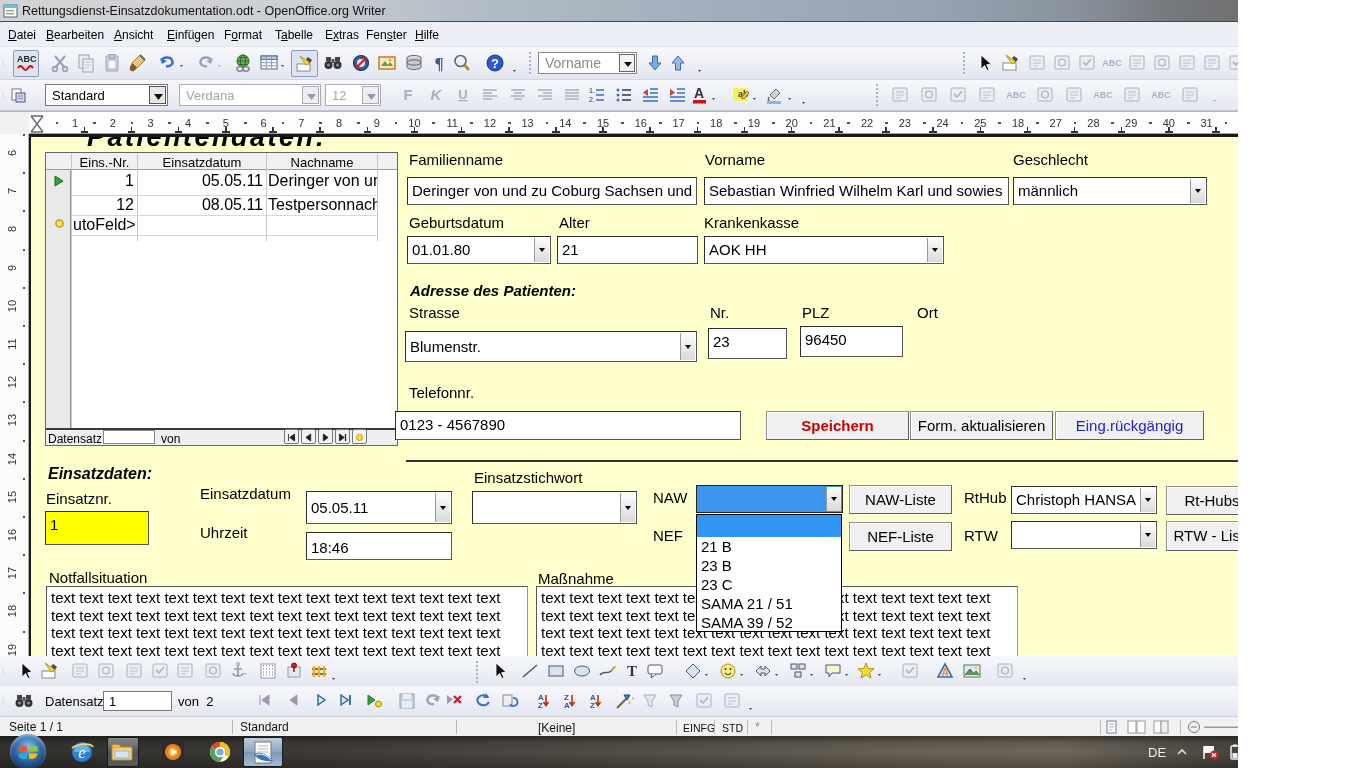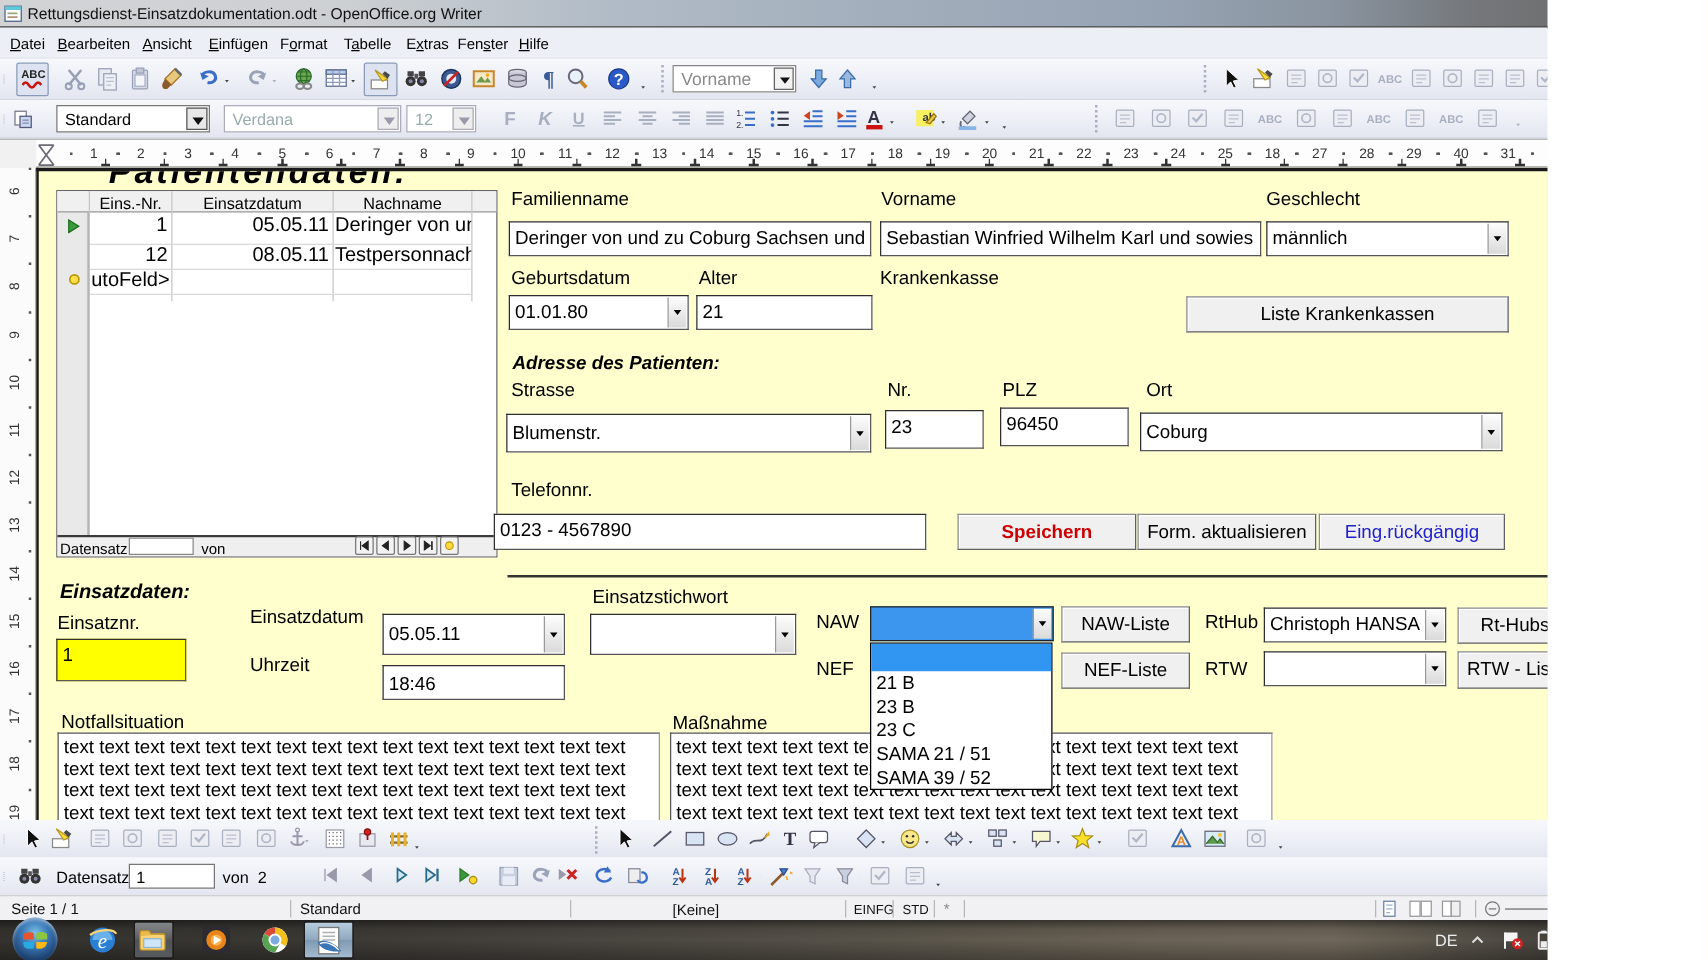--- a/index.html
+++ b/index.html
@@ -748,40 +748,39 @@
       <div class="lbl" style="left:409px;top:80px">Geburtsdatum</div>
       <div class="lbl" style="left:559px;top:80px">Alter</div>
       <div class="lbl" style="left:704px;top:80px">Krankenkasse</div>
       <div class="inp" style="left:407px;top:102px;width:144px;height:28px">
           <span class="t">01.01.80</span>
           <span class="dd"></span>
         </div>
       <div class="inp" style="left:557px;top:102px;width:141px;height:28px">
           <span class="t">21</span>
         </div>
-      <div class="btn" style="left:949px;top:103px;width:258px;height:29px;line-height:27px">Liste Krankenkassen</div>
+      <div class="inp" style="left:704px;top:102px;width:240px;height:28px">
+          <span class="t">AOK HH</span>
+          <span class="dd"></span>
+        </div>
 
       <div class="hdr" style="left:410px;top:148px;font-size:15px">Adresse des Patienten:</div>
       <div class="lbl" style="left:409px;top:170px">Strasse</div>
       <div class="lbl" style="left:710px;top:170px">Nr.</div>
       <div class="lbl" style="left:802px;top:170px">PLZ</div>
       <div class="lbl" style="left:917px;top:170px">Ort</div>
       <div class="inp" style="left:405px;top:197px;width:292px;height:31px">
           <span class="t" style="top:6px">Blumenstr.</span>
           <span class="dd"></span>
         </div>
       <div class="inp" style="left:708px;top:194px;width:79px;height:31px">
           <span class="t">23</span>
         </div>
       <div class="inp" style="left:800px;top:192px;width:103px;height:31px">
           <span class="t">96450</span>
-        </div>
-      <div class="inp" style="left:912px;top:196px;width:290px;height:31px">
-          <span class="t" style="top:6px">Coburg</span>
-          <span class="dd"></span>
         </div>
       <div class="lbl" style="left:409px;top:250px">Telefonnr.</div>
       <div class="inp" style="left:395px;top:277px;width:346px;height:29px">
           <span class="t">0123 - 4567890</span>
         </div>
       <div class="btn" style="left:766px;top:277px;width:143px;height:29px;line-height:27px;font-weight:bold;color:#cc0000">Speichern</div>
       <div class="btn" style="left:910px;top:277px;width:143px;height:29px;line-height:27px">Form. aktualisieren</div>
       <div class="btn" style="left:1055px;top:277px;width:149px;height:29px;line-height:27px;color:#2222cc">Eing.rückgängig</div>
 
       <div class="abs" style="left:406px;top:326px;width:880px;height:2px;background:#333"></div>

